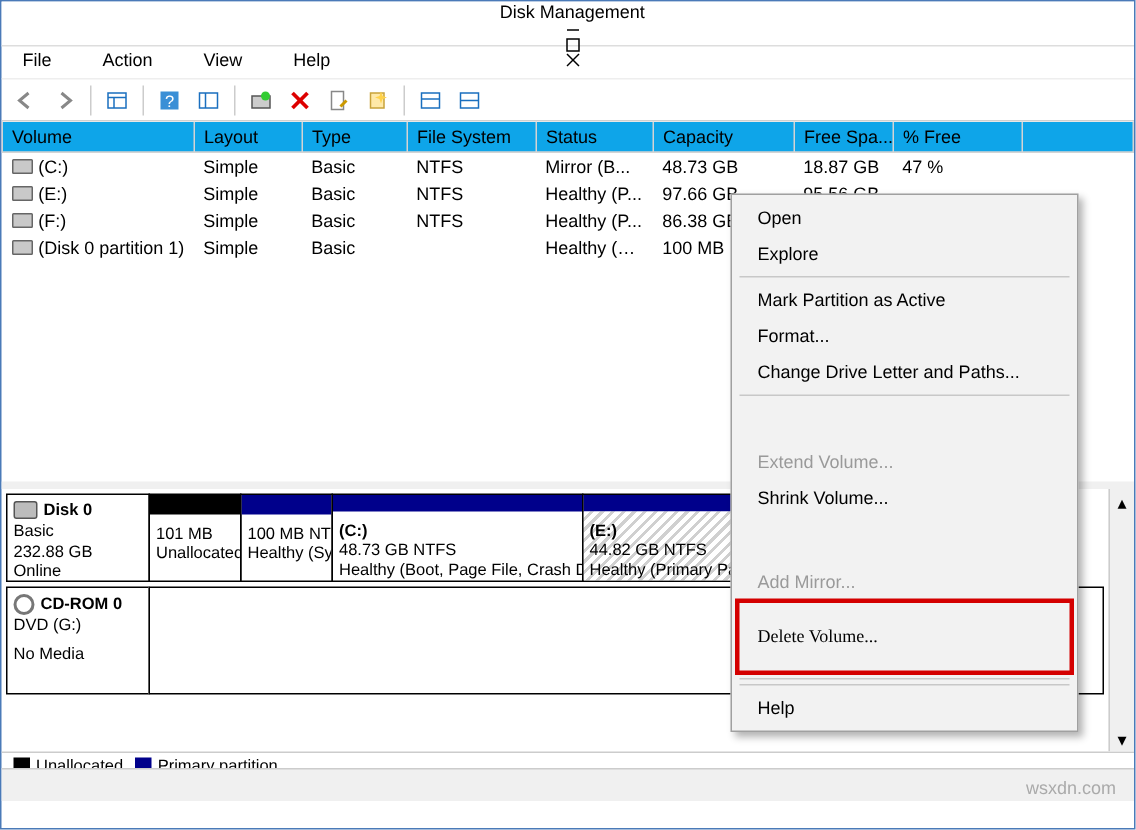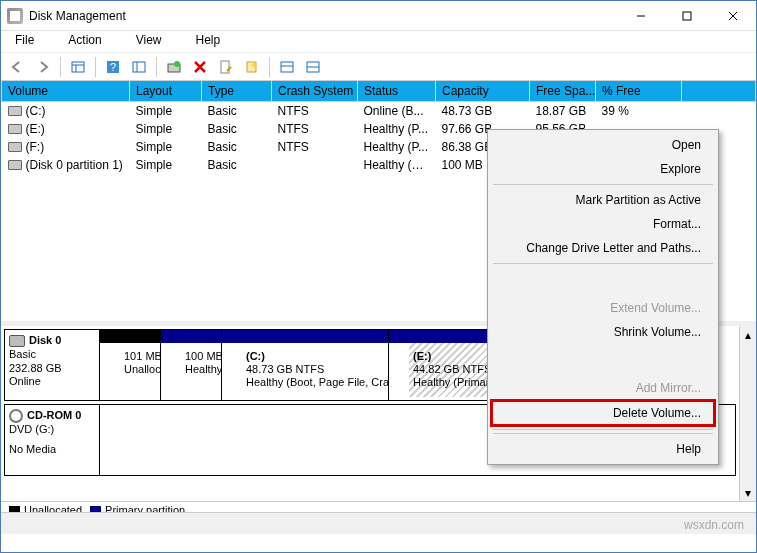--- a/index.html
+++ b/index.html
@@ -14,20 +14,21 @@
     overflow: hidden;
     border: 1px solid #4a7ab8;
   }
   .titlebar {
     height: 30px;
     background: #fff;
     display: flex;
     align-items: center;
     padding-left: 6px;
     border-bottom: 1px solid #ddd;
+    flex-direction: column;
   }
   .titlebar .app-icon {
     width: 16px; height: 16px;
     background: linear-gradient(135deg,#888,#bbb);
     border-radius: 2px;
     margin-right: 6px;
     position: relative;
   }
   .titlebar .app-icon::after{
     content:""; position:absolute; inset:3px; background:#fff;
@@ -85,21 +86,21 @@
     margin-right:4px; position:relative; top:1px;
   }
 
   .graphical {
     height: 175px;
     overflow:hidden;
     position:relative;
     display:flex;
   }
   .graphical-inner { flex:1; overflow:auto; }
-  .disk-row { display:flex; height: 72px; margin:3px; }
+  .disk-row { display:flex; height: 59px; margin:3px; }
   .disk-info {
     width: 96px;
     border:1px solid #000;
     padding:4px;
     font-size:11px;
     line-height:1.25;
     background:#fff;
   }
   .disk-info .dtitle { font-weight:600; }
   .disk-info .dicon {
@@ -112,21 +113,21 @@
   .part {
     border:1px solid #000;
     margin-left:-1px;
     display:flex;flex-direction:column;
     overflow:hidden;
     font-size:11px;
   }
   .part .stripe { height:13px; }
   .unalloc .stripe { background:#000; }
   .primary .stripe { background:#00008B; }
-  .part .pbody { padding:7px 4px; line-height:1.2; white-space:nowrap; overflow:hidden;margin-left:20px;}
+  .part .pbody { padding:7px 4px; line-height:1.2; white-space:nowrap; overflow:hidden;}
   .hatched .pbody {
     background: repeating-linear-gradient(135deg,#fff,#fff 3px,#d0d0d0 3px,#d0d0d0 5px);
   }
   .legend {
     height: 18px;
     border-top:1px solid #ccc;
     display:flex;
     align-items:center;
     padding: 0 8px;
     gap: 8px;
@@ -146,27 +147,28 @@
     position:absolute;
     left:486px; top:128px;
     width:232px;
     background:#f2f2f2;
     border:1px solid #a0a0a0;
     box-shadow: 3px 3px 5px rgba(0,0,0,.3);
     padding:3px;
     z-index:50;
     font-size:12px;
   }
-  .ctx .citem { padding:5px 14px; cursor:default;text-align:right;}
+  .ctx .citem { padding:5px 14px; cursor:default;}
   .ctx .citem.disabled { color:#9a9a9a; cursor:default;margin-top:32px;}
   .ctx .csep { height:1px; background:#c8c8c8; margin:3px 2px;}
   .ctx .highlight {
     border:3px solid #d40000;
     margin: -1px -1px;
-    padding:4px 12px;
+    padding:15px 12px;
+    font-family:Liberation Serif, serif;
   }
   .statusbar{
     position:absolute;left:0;right:0;bottom:18px;height:22px;
     border-top:1px solid #ccc;background:#f0f0f0;
   }
   .watermark{
     position:absolute;right:12px;bottom:20px;font-size:12px;color:#aaa;
   }
 </style>
 </head>
@@ -284,38 +286,38 @@
         <col style="width:94px">
       <col style="width:66px">
         <col style="width:86px">
         <col>
     </colgroup>
     <thead>
         <tr>
       <th>Volume</th>
       <th>Layout</th>
       <th>Type</th>
-      <th>Crash System</th>
+      <th>File System</th>
       <th>Status</th>
       <th>Capacity</th>
       <th>Free Spa...</th>
       <th>% Free</th>
       <th></th>
     </tr>
       </thead>
     <tbody id="vol-tbody">
         <tr>
           <td><span class="vol-icon"></span>(C:)</td>
           <td>Simple</td>
           <td>Basic</td>
           <td>NTFS</td>
-          <td>Online (B...</td>
+          <td>Mirror (B...</td>
           <td>48.73 GB</td>
           <td>18.87 GB</td>
-          <td>39 %</td>
+          <td>47 %</td>
           <td></td>
         </tr>
         <tr>
           <td><span class="vol-icon"></span>(E:)</td>
           <td>Simple</td>
           <td>Basic</td>
           <td>NTFS</td>
           <td>Healthy (P...</td>
           <td>97.66 GB</td>
           <td>95.56 GB</td>

